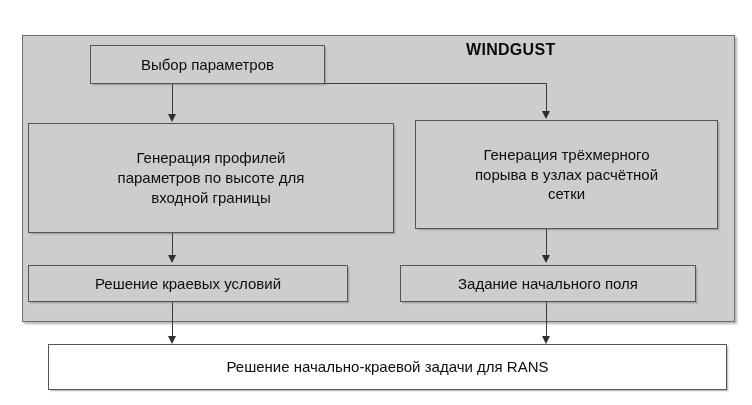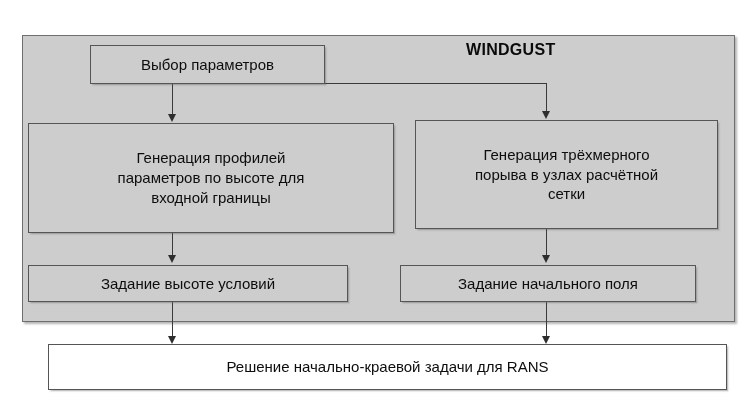--- a/index.html
+++ b/index.html
@@ -130,21 +130,21 @@
 входной границы</span>
   </div>
 
   <div class="node" style="left:415px; top:120px; width:303px; height:109px;">
     <span class="node-label">Генерация трёхмерного
 порыва в узлах расчётной
 сетки</span>
   </div>
 
   <div class="node" style="left:28px; top:265px; width:320px; height:37px;">
-    <span class="node-label">Задание высоте условий</span>
+    <span class="node-label">Решение краевых условий</span>
   </div>
 
   <div class="node white" style="left:48px; top:344px; width:679px; height:46px;">
     <span class="node-label">Решение начально-краевой задачи для RANS</span>
   </div>
 
   <div class="node" style="left:400px; top:265px; width:296px; height:37px;">
     <span class="node-label">Задание начального поля</span>
   </div>
 

